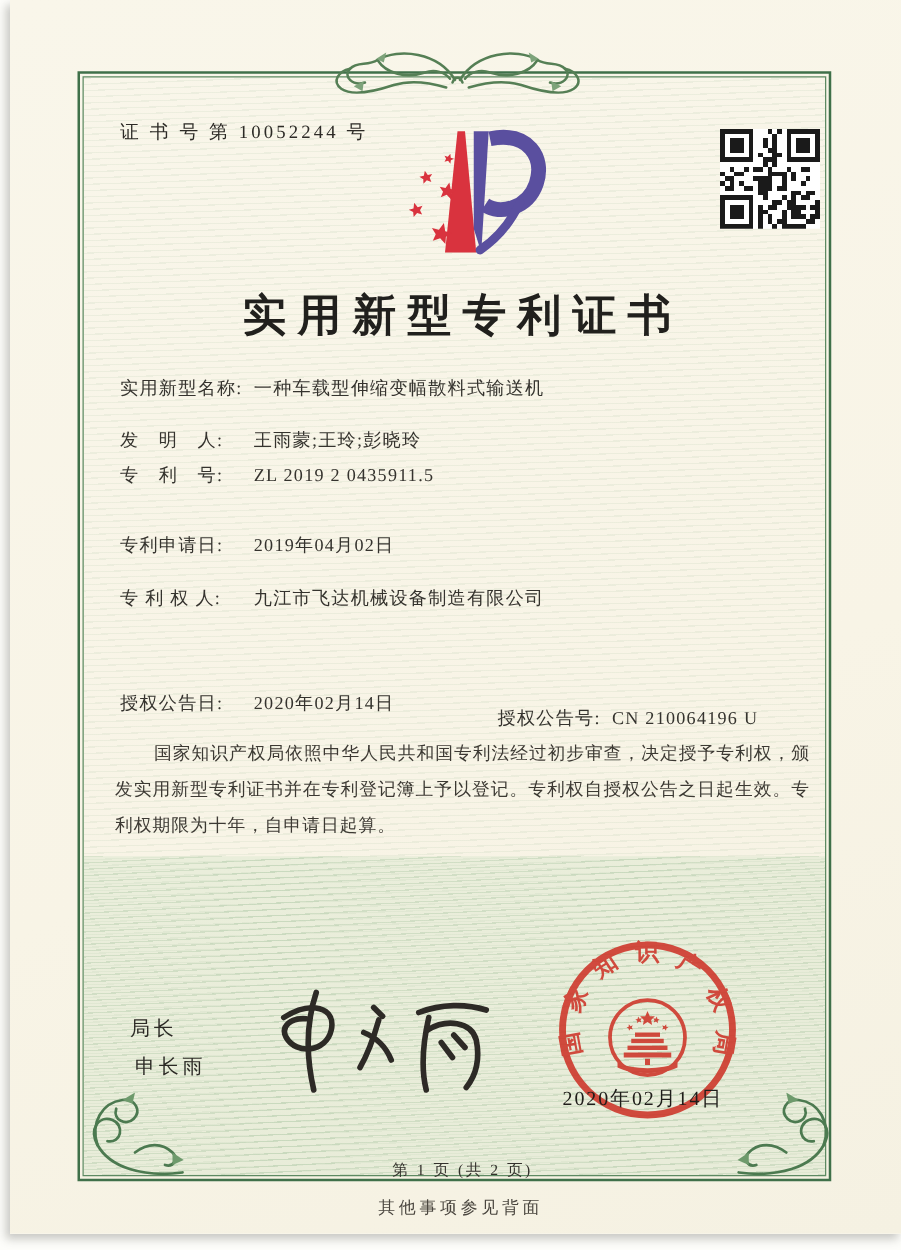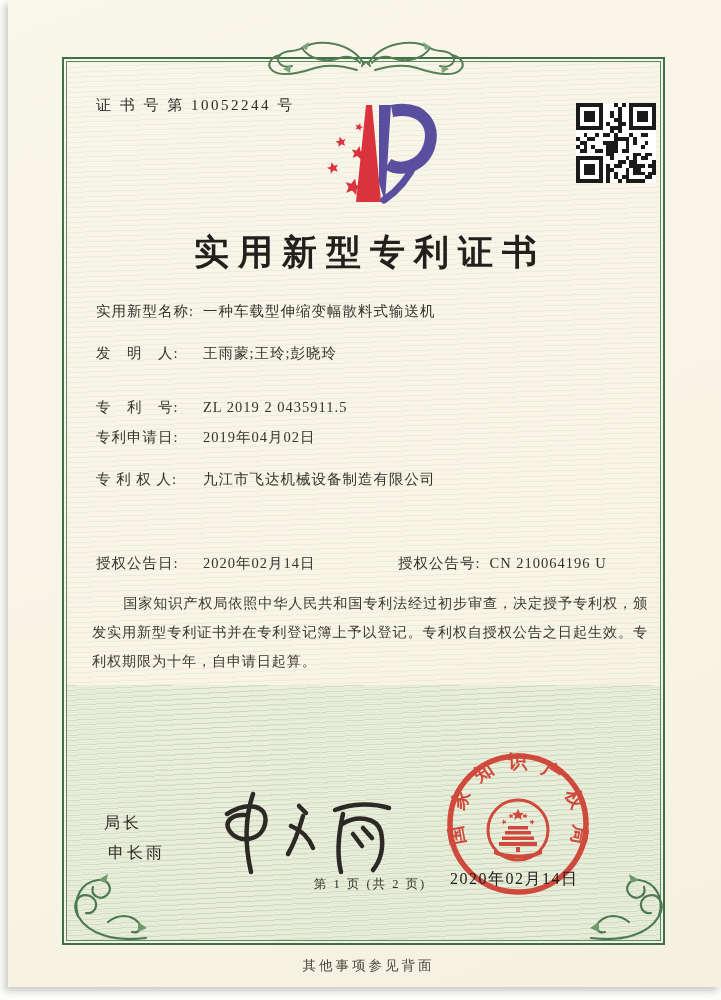--- a/index.html
+++ b/index.html
@@ -36,32 +36,32 @@
   }
   .title{
     left:62px;top:218px;width:600px;text-align:center;
     font-size:35px;font-weight:bold;letter-spacing:9px;color:#21201d;margin-top:11px;
   }
   .field-row{
     left:88px;width:540px;font-size:14.5px;color:#35332e;line-height:20px;white-space:nowrap;
   }
   .field-label{display:inline-block;min-width:98px;letter-spacing:1px;}
   .field-value{margin-left:9px;letter-spacing:1px;}
-  .grant-pair2{position:absolute;left:302px;top:0;}
+  .grant-pair2{position:absolute;left:302px;top:12px;}
   .paras{
     left:84px;top:589px;width:556px;font-size:14.2px;line-height:29px;
     color:#3c3933;text-align:justify;letter-spacing:.8px;
   }
   .paras p{margin:0;text-indent:2.2em;}
   .chief{font-size:16px;color:#2c2a26;letter-spacing:3px;}
   .seal-date{
     left:442px;top:869px;font-size:16px;letter-spacing:1.5px;color:#1f1d1a;z-index:5;
   }
   .page-num{
-    left:62px;top:876px;width:600px;text-align:center;
+    left:62px;top:928px;width:600px;text-align:center;
     font-size:12.5px;letter-spacing:2px;color:#33312c;
   }
   .back-note{
     left:0;top:957px;width:721px;text-align:center;
     font-size:13.5px;letter-spacing:3px;color:#4a463f;
   }
   svg{display:block;}
 </style>
 </head>
 <body>
@@ -261,21 +261,21 @@
     </svg>
 
   <div class="abs title">实用新型专利证书</div>
 
   <div class="abs field-row" style="top:301px;">
     <span class="field-label">实用新型名称:</span><span class="field-value">一种车载型伸缩变幅散料式输送机</span>
   </div>
   <div class="abs field-row" style="top:343px;">
     <span class="field-label">发　明　人:</span><span class="field-value">王雨蒙;王玲;彭晓玲</span>
   </div>
-  <div class="abs field-row" style="top:397px;">
+  <div class="abs field-row" style="top:371px;">
     <span class="field-label">专　利　号:</span><span class="field-value">ZL 2019 2 0435911.5</span>
   </div>
   <div class="abs field-row" style="top:427px;">
     <span class="field-label">专利申请日:</span><span class="field-value">2019年04月02日</span>
   </div>
   <div class="abs field-row" style="top:469px;">
     <span class="field-label">专 利 权 人:</span><span class="field-value">九江市飞达机械设备制造有限公司</span>
   </div>
   <div class="abs field-row" style="top:553px;">
     <span class="field-label">授权公告日:</span><span class="field-value">2020年02月14日</span>

